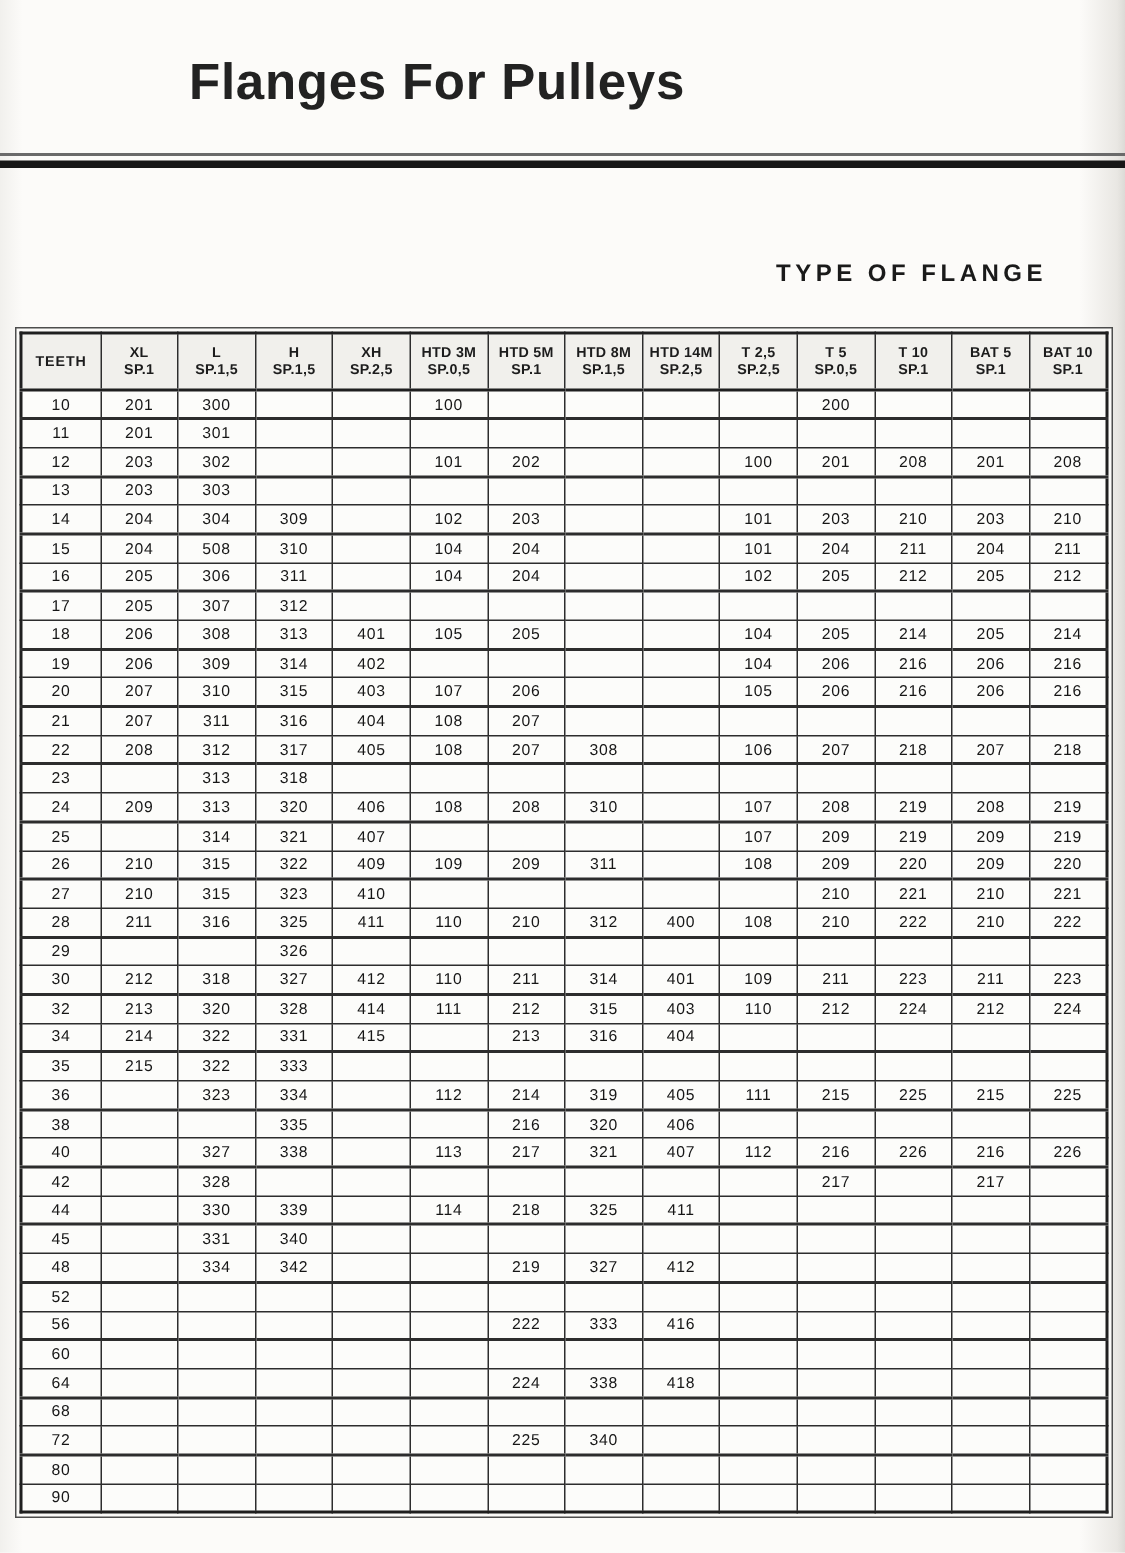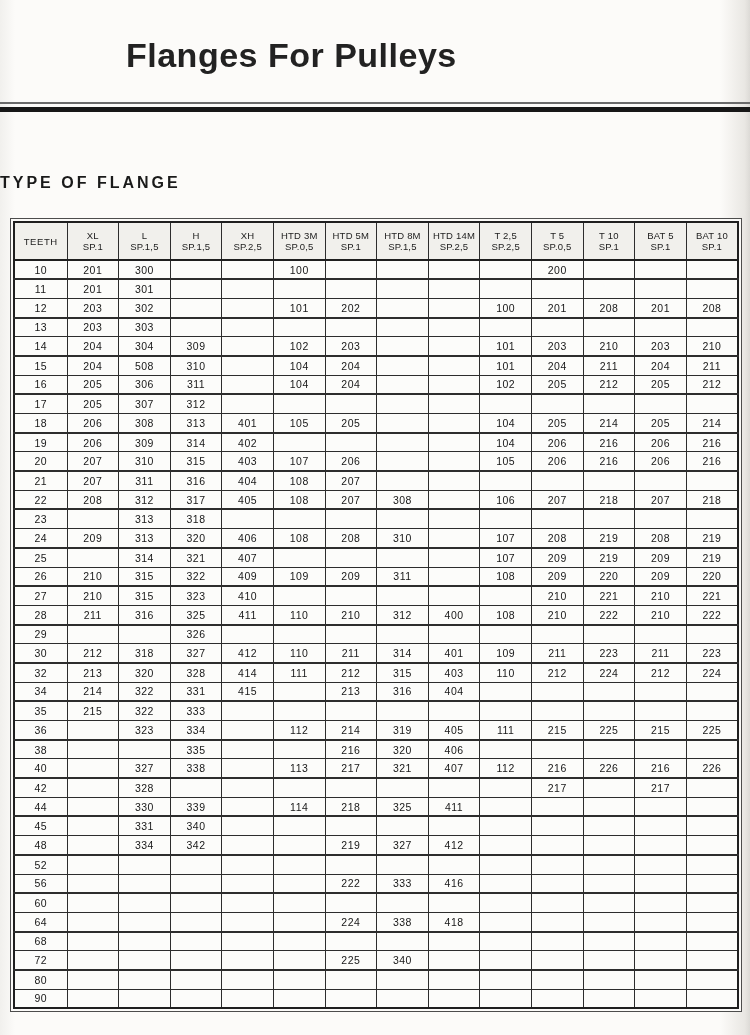--- a/index.html
+++ b/index.html
@@ -20,21 +20,21 @@
   .page-title {
     position:absolute; left:126px; top:36px;
     font-size:34px; font-weight:700; letter-spacing:0.5px;
     color:#222;
     text-align:center;
   }
   .rule-thin  { position:absolute; left:0; top:102px; width:750px; height:2px; background:#6a6a6a; }
   .rule-thick { position:absolute; left:0; top:107px; width:750px; height:5px; background:#171717; }
   .table-title {
     position:absolute; left:0; top:174px; width:698px;
-    text-align:left;
+    text-align:right;
     font-size:16px; font-weight:700; letter-spacing:3px;
     color:#1a1a1a;
   }
   .table-wrap {
     position:absolute; left:10px; top:218px; width:732px;
     border:1px solid #4d4d4d;
     padding:2px;
     background:#fbfaf8;
   }
   table {
@@ -48,21 +48,21 @@
   th, td {
     border:1px solid #2d2d2d;
     text-align:center;
     vertical-align:middle;
     overflow:hidden;
     white-space:nowrap;
   }
   thead th {
     height:38px;
     background:#f1f0ec;
-    font-weight:400;
+    font-weight:700;
     border-bottom:2px solid #1f1f1f;
     margin-left:48px;
   }
   thead th .cl1, thead th .cl2 {
     display:block; font-size:9.5px; line-height:11px; color:#1c1c1c;
     letter-spacing:0.2px;
   }
   thead th.teeth-th { font-size:9.5px; letter-spacing:0.6px; color:#1c1c1c; }
   tbody tr { height:19.2px;margin-left:27px; }
   tbody th, tbody td {

